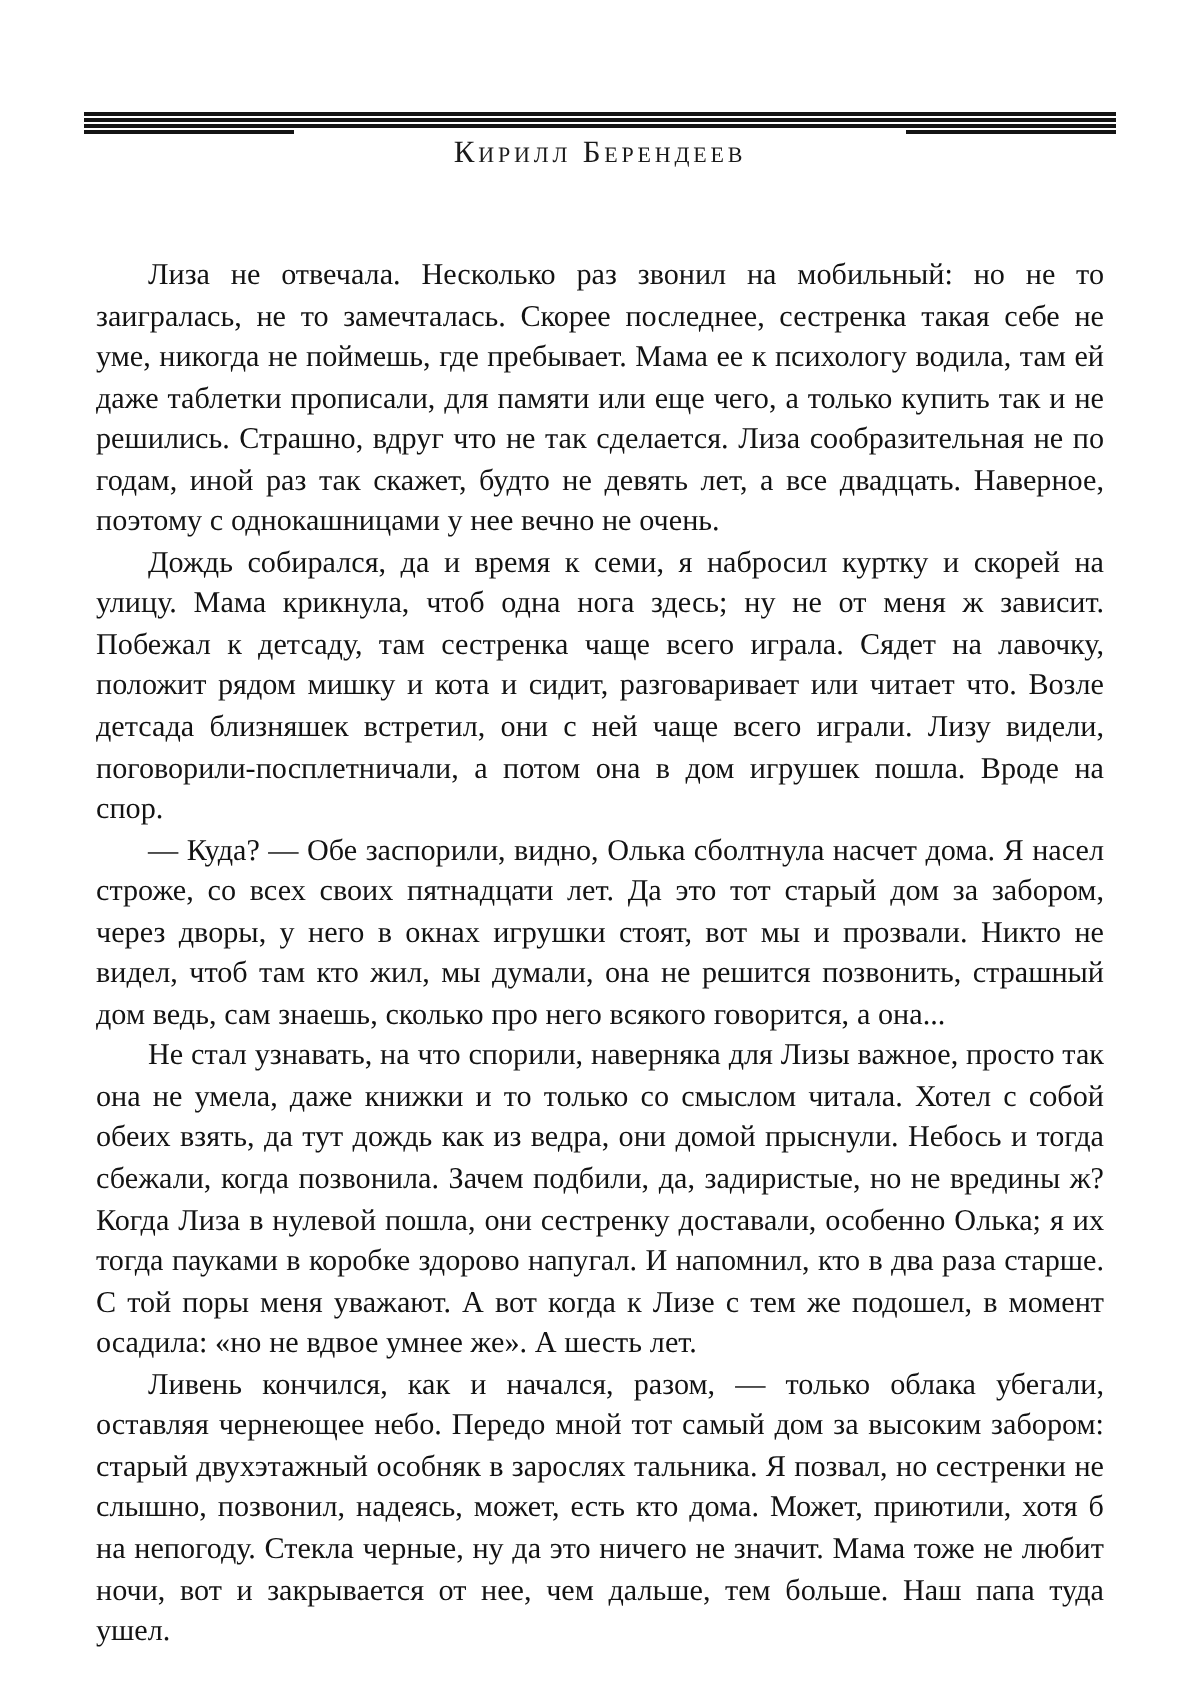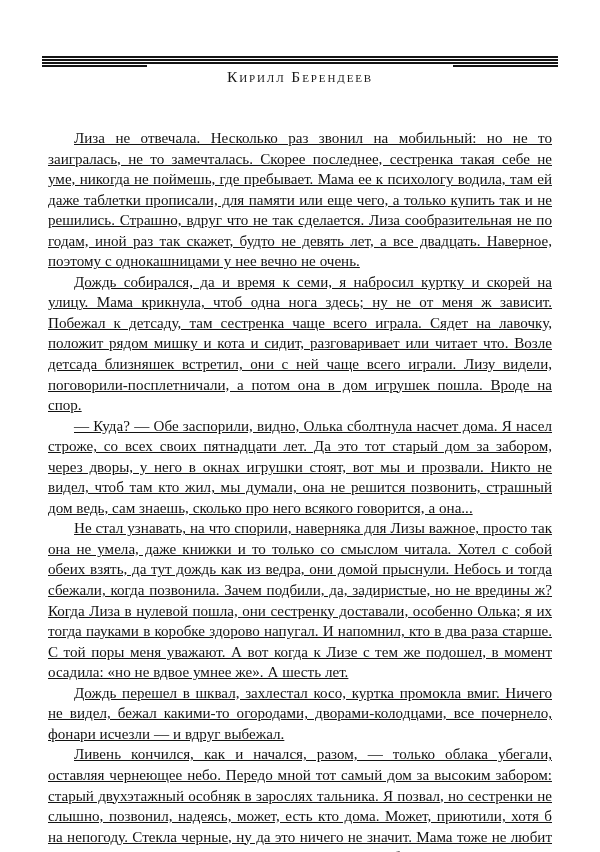--- a/index.html
+++ b/index.html
@@ -88,21 +88,20 @@
   .body-col p {
     margin: 0;
     text-indent: 26px;
     text-align: justify;
     font-size: 15.1px;
     line-height: 20.55px;
     color: #131313;
     hyphens: manual;
     -webkit-hyphens: manual;
     word-spacing: 0.1px;
-    text-decoration: underline;
   }
 
   
   .footer {
     position: absolute;
     left: 42px;
     top: 786px;
     width: 516px;
     height: 14px;
   }
@@ -151,18 +150,17 @@
   </div>
 
   <div class="author">Кирилл Берендеев</div>
 
 
   <div class="body-col">
     <p>Лиза не отвечала. Несколько раз звонил на мобильный: но не то заигралась, не то замечталась. Скорее последнее, сестренка такая себе не уме, никогда не поймешь, где пребывает. Мама ее к психологу водила, там ей даже таблетки прописали, для памяти или еще чего, а только купить так и не решились. Страшно, вдруг что не так сделается. Лиза сообразительная не по годам, иной раз так скажет, будто не девять лет, а все двадцать. Наверное, поэтому с однокашницами у нее вечно не очень.</p>
     <p>Дождь собирался, да и время к семи, я набросил куртку и скорей на улицу. Мама крикнула, чтоб одна нога здесь; ну не от меня ж зависит. Побежал к детсаду, там сестренка чаще всего играла. Сядет на лавочку, положит рядом мишку и кота и сидит, разговаривает или читает что. Возле детсада близняшек встретил, они с ней чаще всего играли. Лизу видели, поговорили-посплетничали, а потом она в дом игрушек пошла. Вроде на спор.</p>
     <p>— Куда? — Обе заспорили, видно, Олька сболтнула насчет дома. Я насел строже, со всех своих пятнадцати лет. Да это тот старый дом за забором, через дворы, у него в окнах игрушки стоят, вот мы и прозвали. Никто не видел, чтоб там кто жил, мы думали, она не решится позвонить, страшный дом ведь, сам знаешь, сколько про него всякого говорится, а она...</p>
     <p>Не стал узнавать, на что спорили, наверняка для Лизы важное, просто так она не умела, даже книжки и то только со смыслом читала. Хотел с собой обеих взять, да тут дождь как из ведра, они домой прыснули. Небось и тогда сбежали, когда позвонила. Зачем подбили, да, задиристые, но не вредины ж? Когда Лиза в нулевой пошла, они сестренку доставали, особенно Олька; я их тогда пауками в коробке здорово напугал. И напомнил, кто в два раза старше. С той поры меня уважают. А вот когда к Лизе с тем же подошел, в момент осадила: «но не вдвое умнее же». А шесть лет.</p>
-    <p>Дождь перешел в шквал, захлестал косо, куртка промокла вмиг. Ничего не видел, бежал какими-то огородами, дворами-колодцами, все почернело, фонари исчезли — и вдруг выбежал.</p>
     <p>Ливень кончился, как и начался, разом, — только облака убегали, оставляя чернеющее небо. Передо мной тот самый дом за высоким забором: старый двухэтажный особняк в зарослях тальника. Я позвал, но сестренки не слышно, позвонил, надеясь, может, есть кто дома. Может, приютили, хотя б на непогоду. Стекла черные, ну да это ничего не значит. Мама тоже не любит ночи, вот и закрывается от нее, чем дальше, тем больше. Наш папа туда ушел.</p>
   </div>
 
 
 </div>
 
 </body></html>

